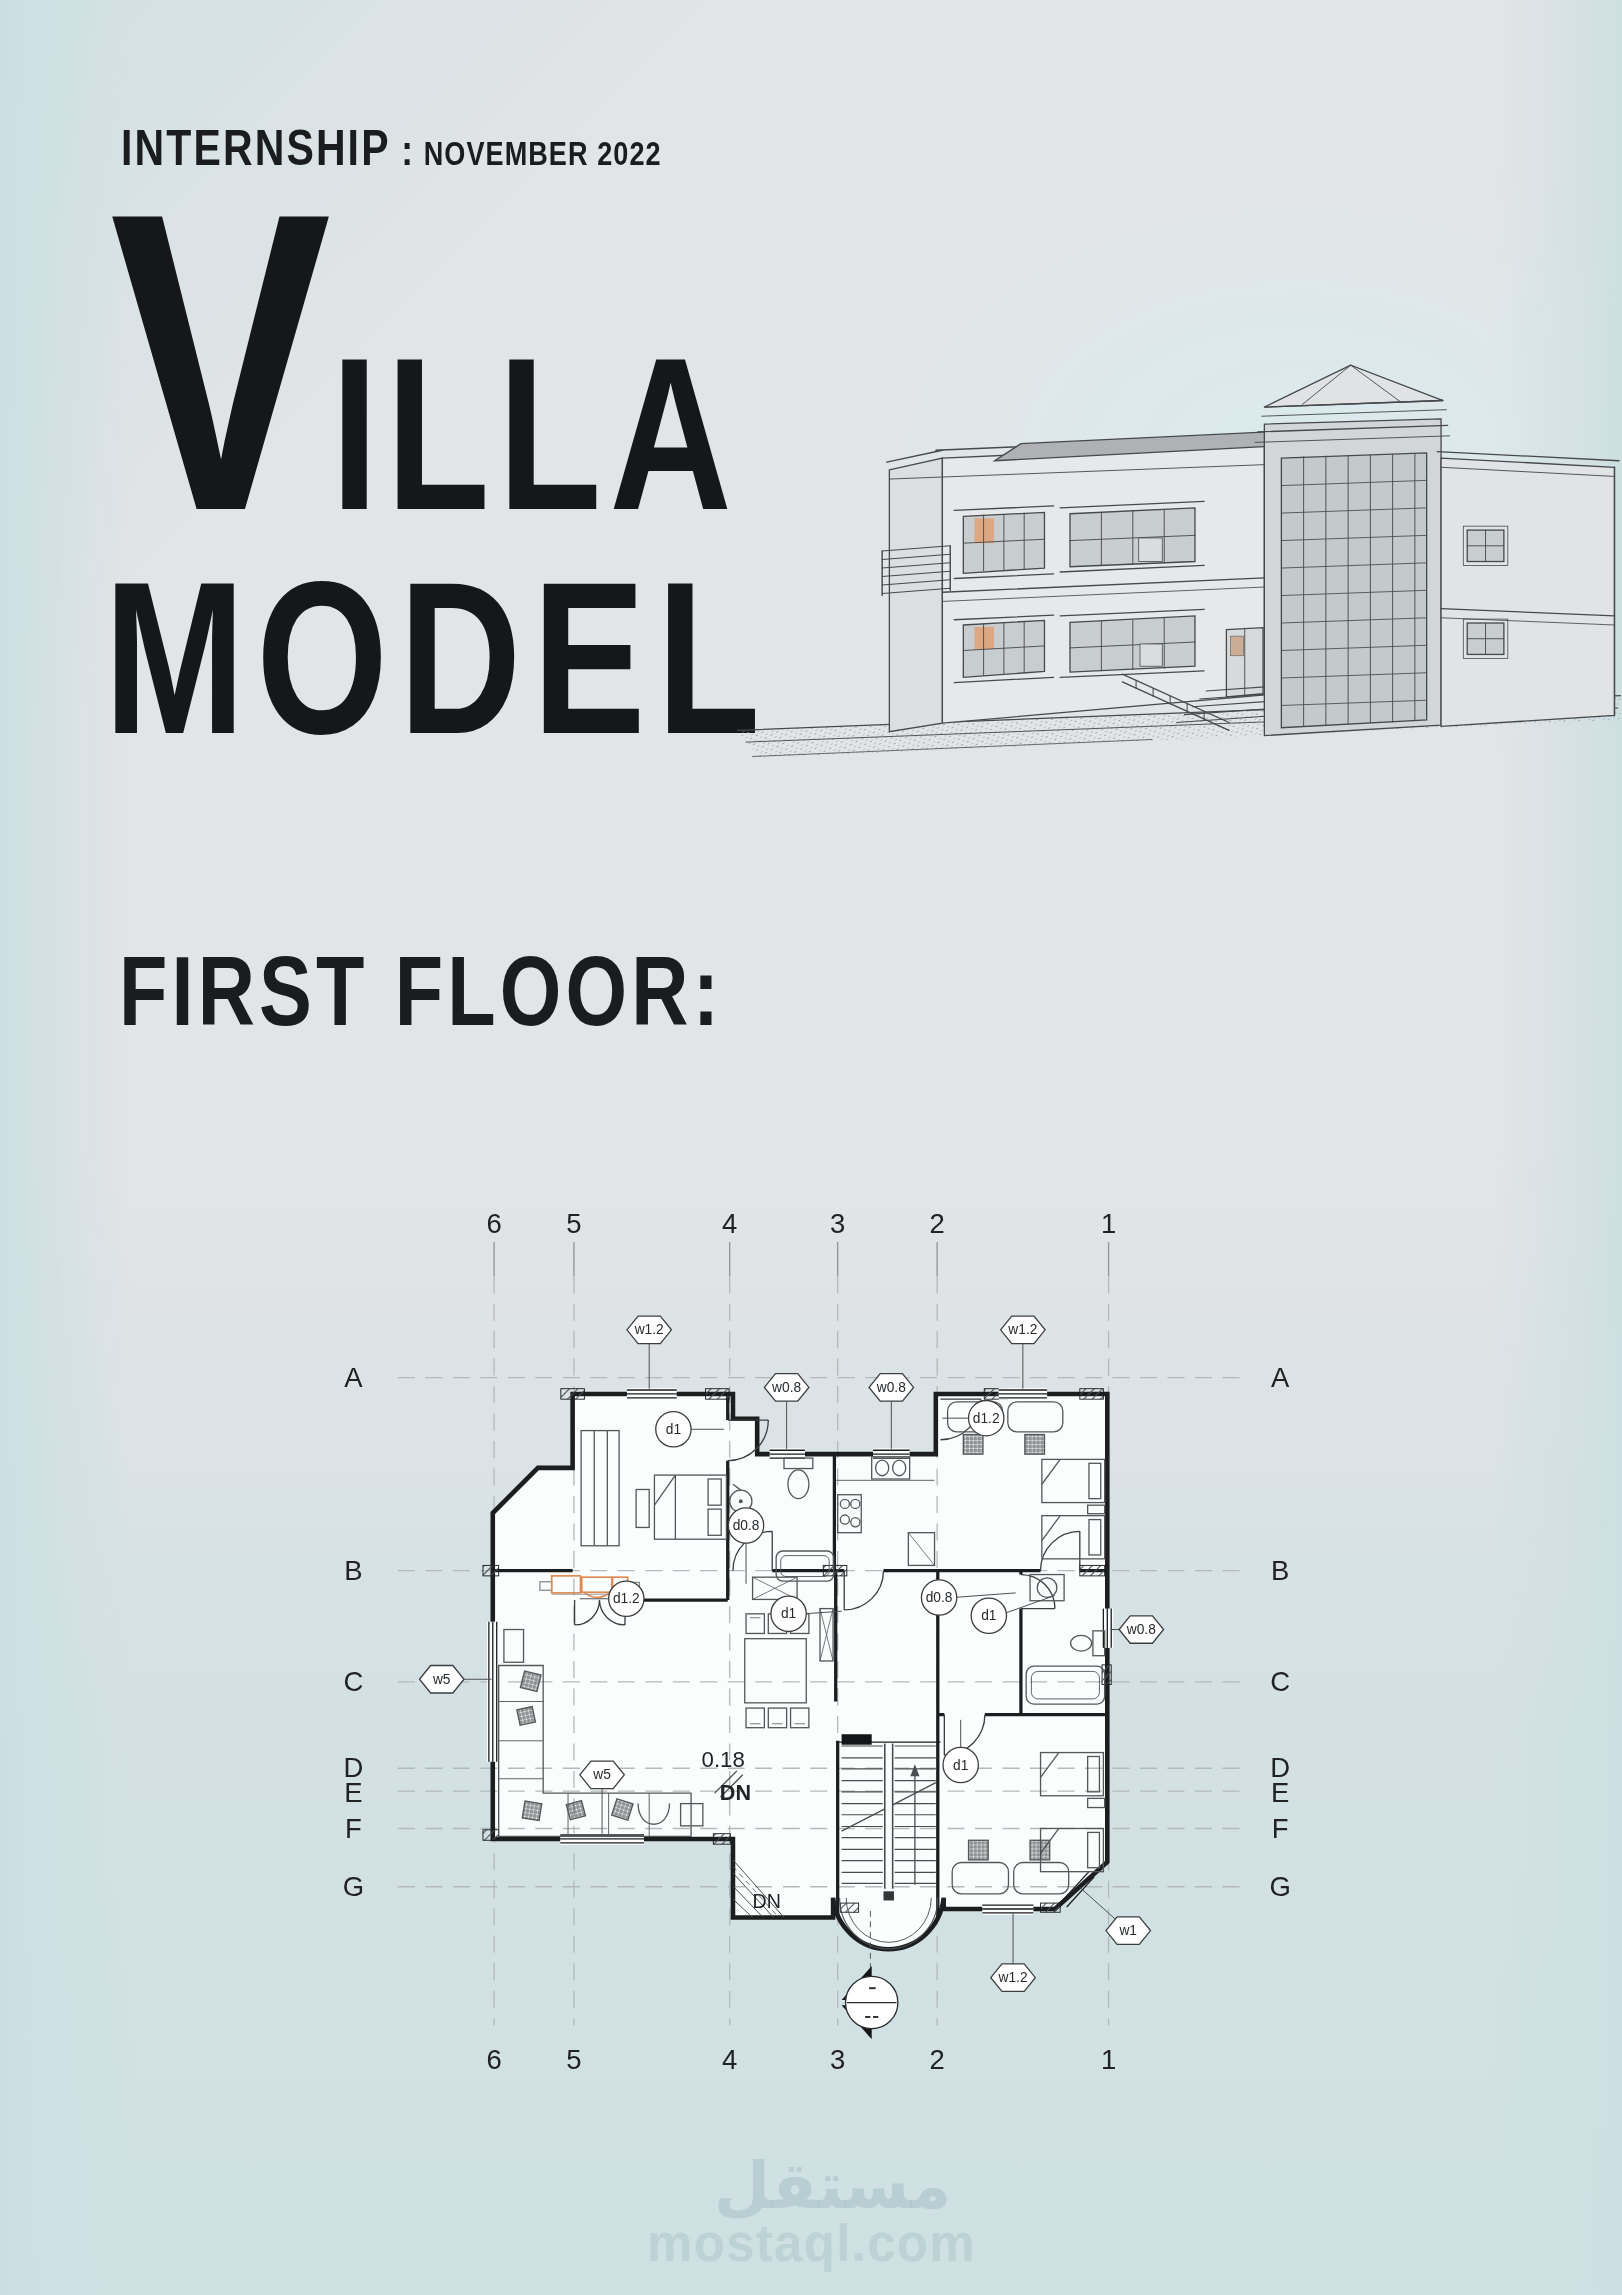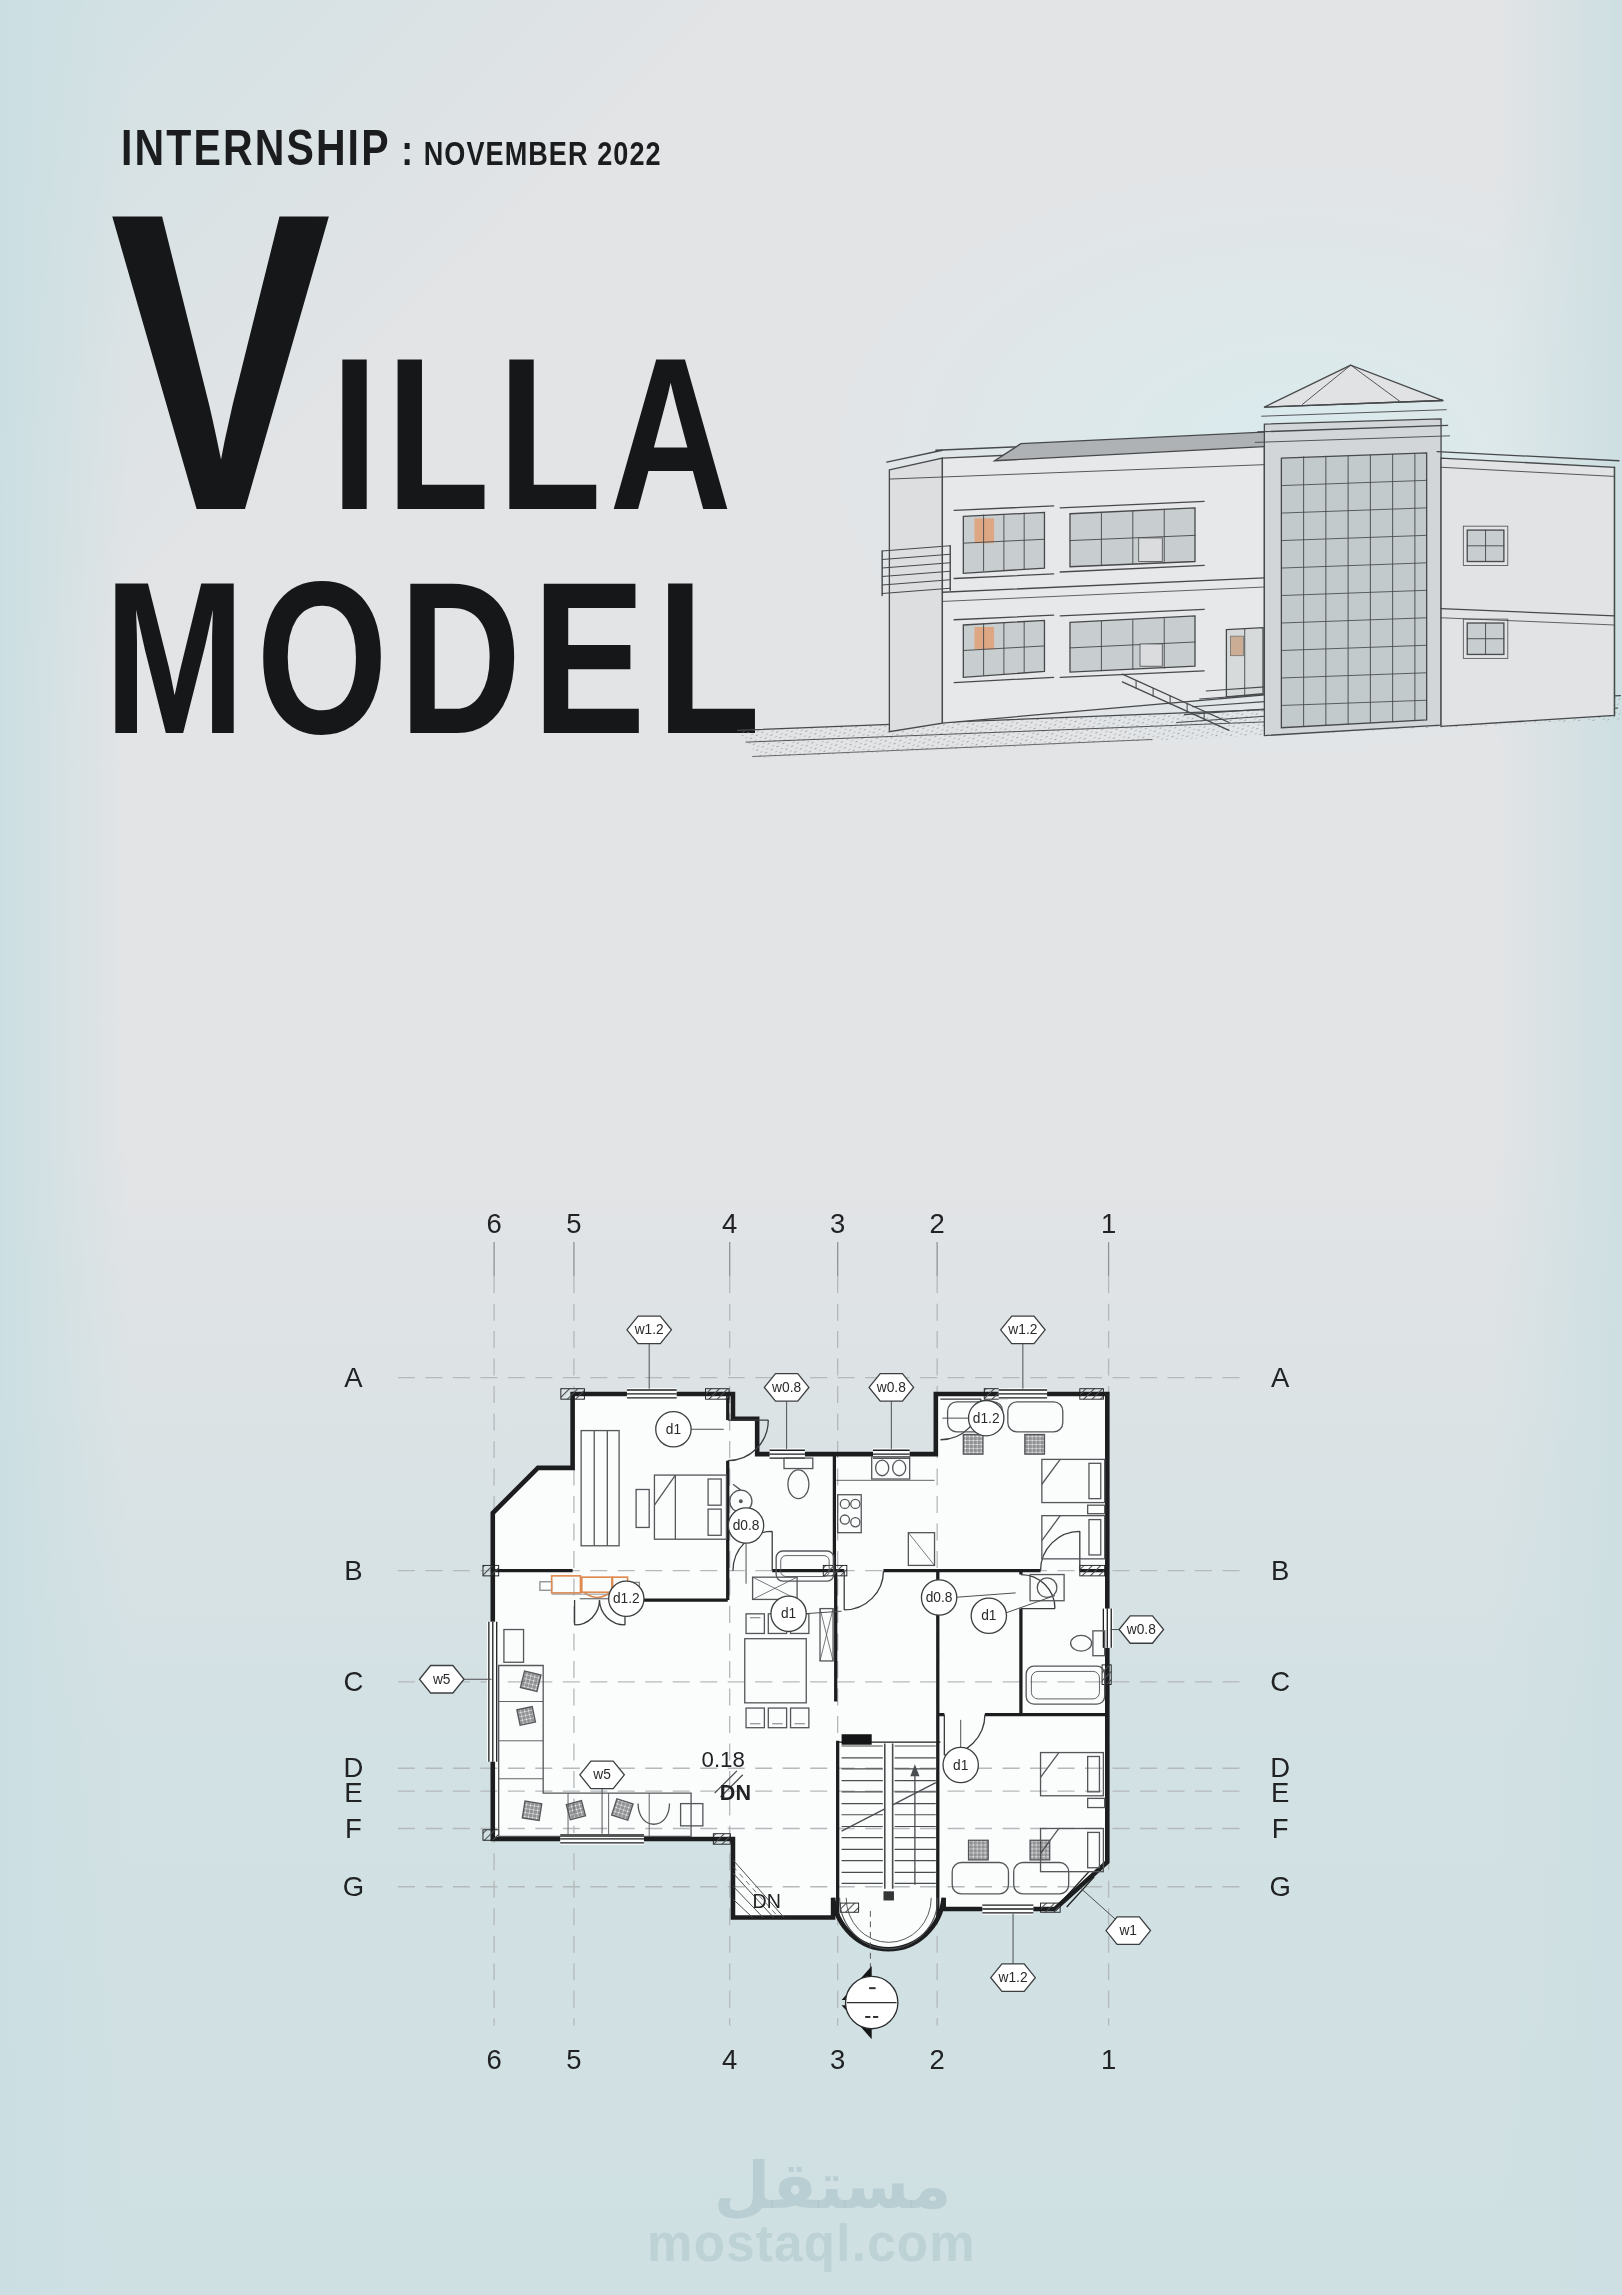--- a/index.html
+++ b/index.html
@@ -57,20 +57,23 @@
   <div class="title1">
     <div class="row">
       <span class="title-v">V</span>
         <span class="title-rest">ILLA</span>
     </div>
   </div>
   <div class="title2">
     <span class="row">MODEL</span>
   </div>
 
+  <div class="heading">
+    <span class="row">FIRST FLOOR:</span>
+  </div>
 
   <svg viewBox="0 0 2480 3508">
     <defs>
       <pattern id="hatch" width="9" height="9" patternUnits="userSpaceOnUse" patternTransform="rotate(45)">
         <line x1="0" y1="0" x2="0" y2="9" stroke="#4a4d4f" stroke-width="3.2"></line>
       </pattern>
       <pattern id="chairhatch" width="6" height="6" patternUnits="userSpaceOnUse">
         <path d="M0,0H6M0,3H6M0,0V6M3,0V6" stroke="#3a3c3e" stroke-width="1"></path>
       </pattern>
       <pattern id="stipple" width="10" height="10" patternUnits="userSpaceOnUse" patternTransform="rotate(62)">

